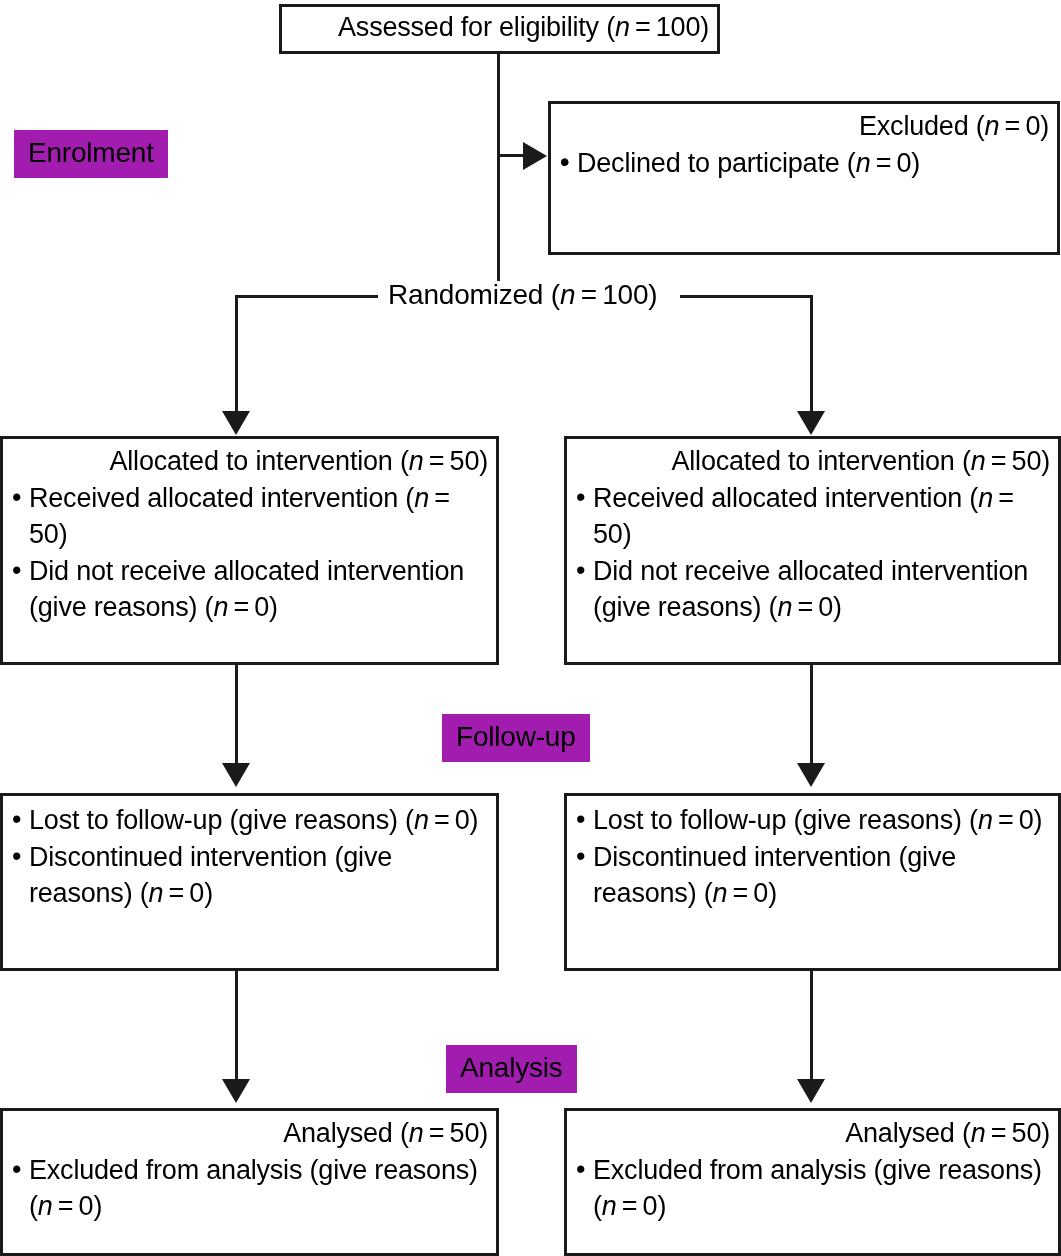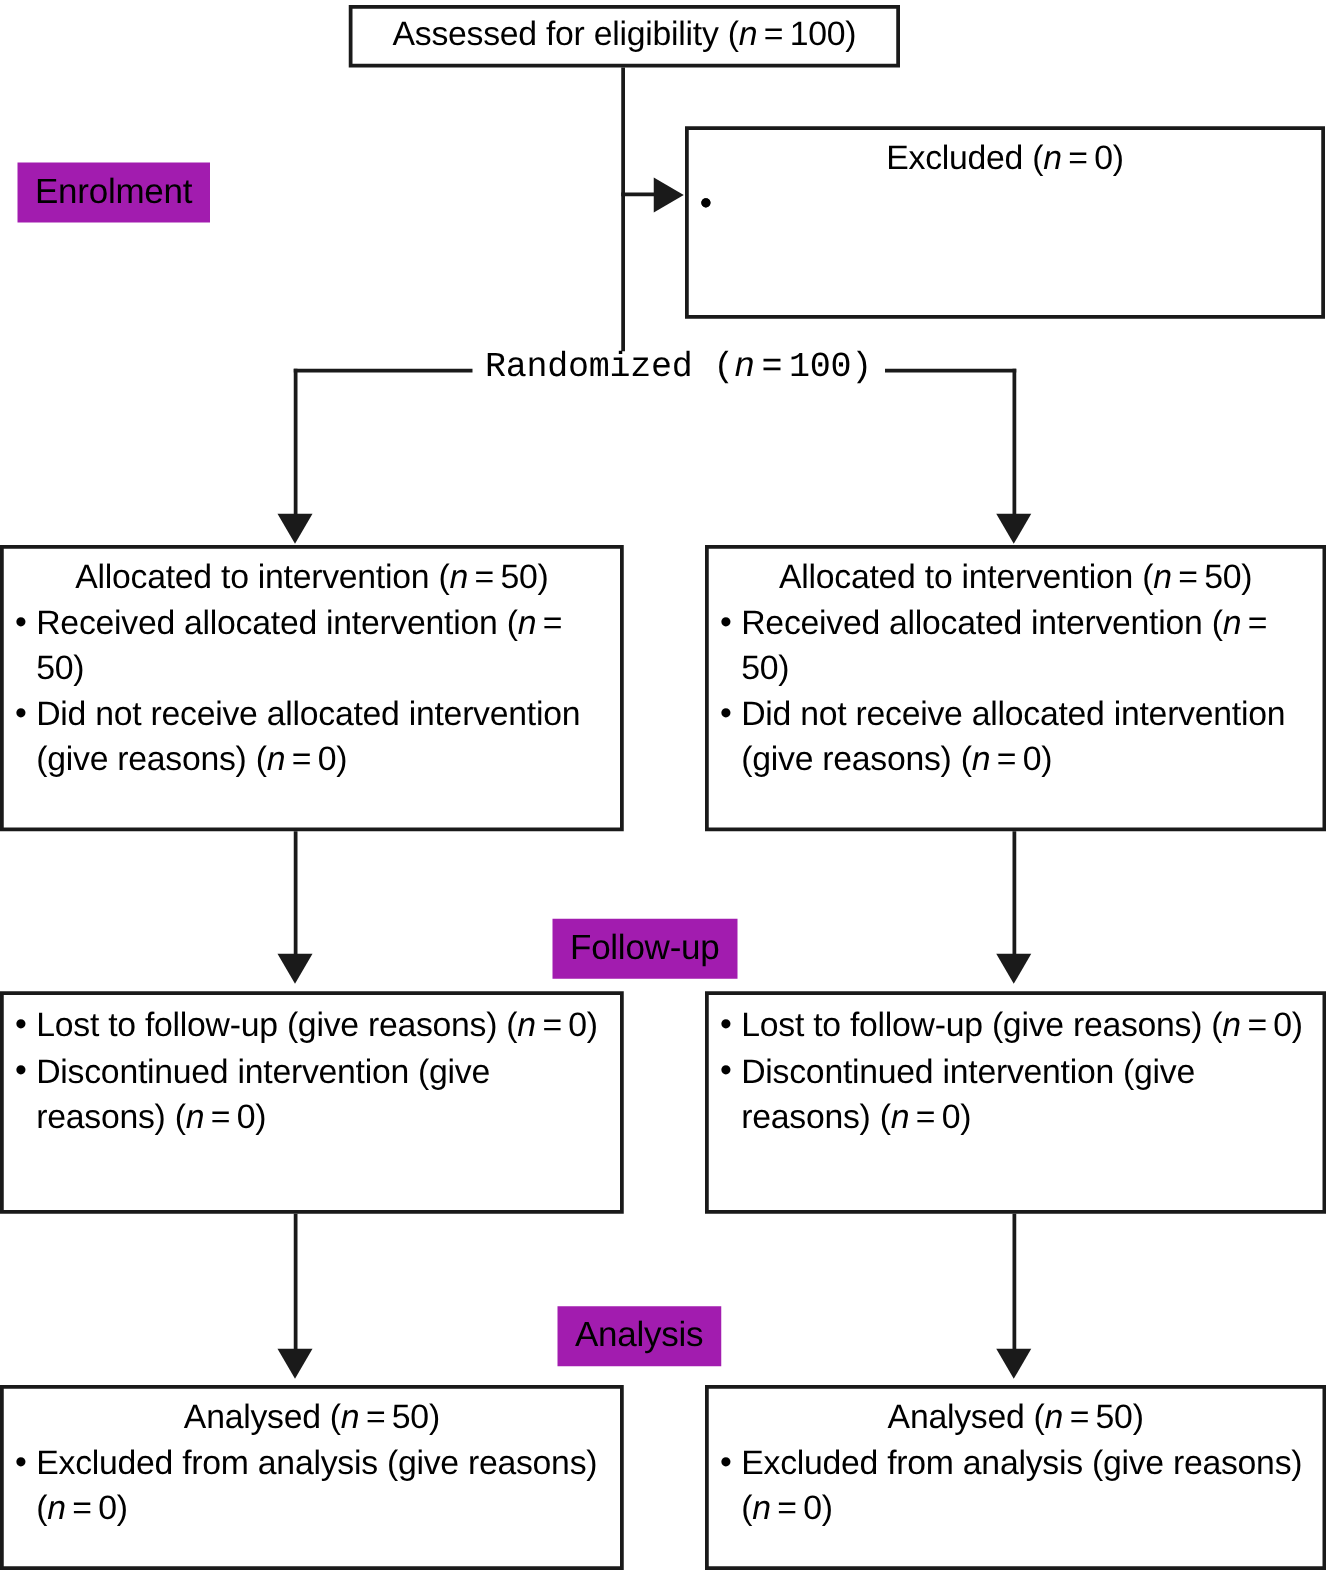--- a/index.html
+++ b/index.html
@@ -26,21 +26,21 @@
     position: absolute;
     box-sizing: border-box;
     border: 3px solid #1a1a1a;
     background: #ffffff;
     padding: 4px 8px 6px 8px;
     font-size: 27px;
     line-height: 1.355;
     letter-spacing: -0.2px;
   }
   .box .hdr {
-    text-align: center;
+    text-align: right;
     white-space: nowrap;
   }
   .box ul {
     list-style: none;
     margin: 0;
     padding: 0;
   }
   .box ul li {
     position: relative;
     padding-left: 18px;
@@ -127,27 +127,28 @@
   <div class="box" style="left:548px; top:83px; width:512px; height:154px;margin-top:18px;">
     <div class="hdr">
       <span>Excluded (<i>n</i> = 0)</span>
     </div>
     <ul>
       <li>
         <span class="bul">•</span>
       </li>
       <li>
         <span class="bul">•</span>
+        <span>Declined to participate (<i>n</i> = 0)</span>
       </li>
     </ul>
   </div>
 
   <div class="hline" style="left:235px; top:295px; width:145px;"></div>
   <div class="hline" style="left:680px; top:295px; width:133px;"></div>
-  <div class="randomized" style="left:378px; top:281px;font-family:Liberation Mono, monospace;">
+  <div class="randomized" style="left:378px; top:281px;">
     <span>Randomized (<i>n</i> = 100)</span>
   </div>
 
   <div class="vline" style="left:235px; top:295px; height:118px;"></div>
   <div class="arrow-down" style="left:222px; top:411px;"></div>
 
   <div class="vline" style="left:810px; top:295px; height:118px;"></div>
   <div class="arrow-down" style="left:797px; top:411px;"></div>
 
 
@@ -182,21 +183,21 @@
       </li>
     </ul>
   </div>
 
   <div class="vline" style="left:235px; top:665px; height:100px;"></div>
   <div class="arrow-down" style="left:222px; top:763px;"></div>
 
   <div class="vline" style="left:810px; top:665px; height:100px;"></div>
   <div class="arrow-down" style="left:797px; top:763px;"></div>
 
-  <div class="stage" style="left:442px; top:735px;">
+  <div class="stage" style="left:442px; top:714px;">
     <span>Follow-up</span>
   </div>
 
   <div class="box" style="left:0px; top:793px; width:499px; height:178px; padding-top:6px;">
     <ul>
       <li>
         <span class="bul">•</span>
         <span>Lost to follow-up (give reasons) (<i>n</i> = 0)</span>
       </li>
       <li>

